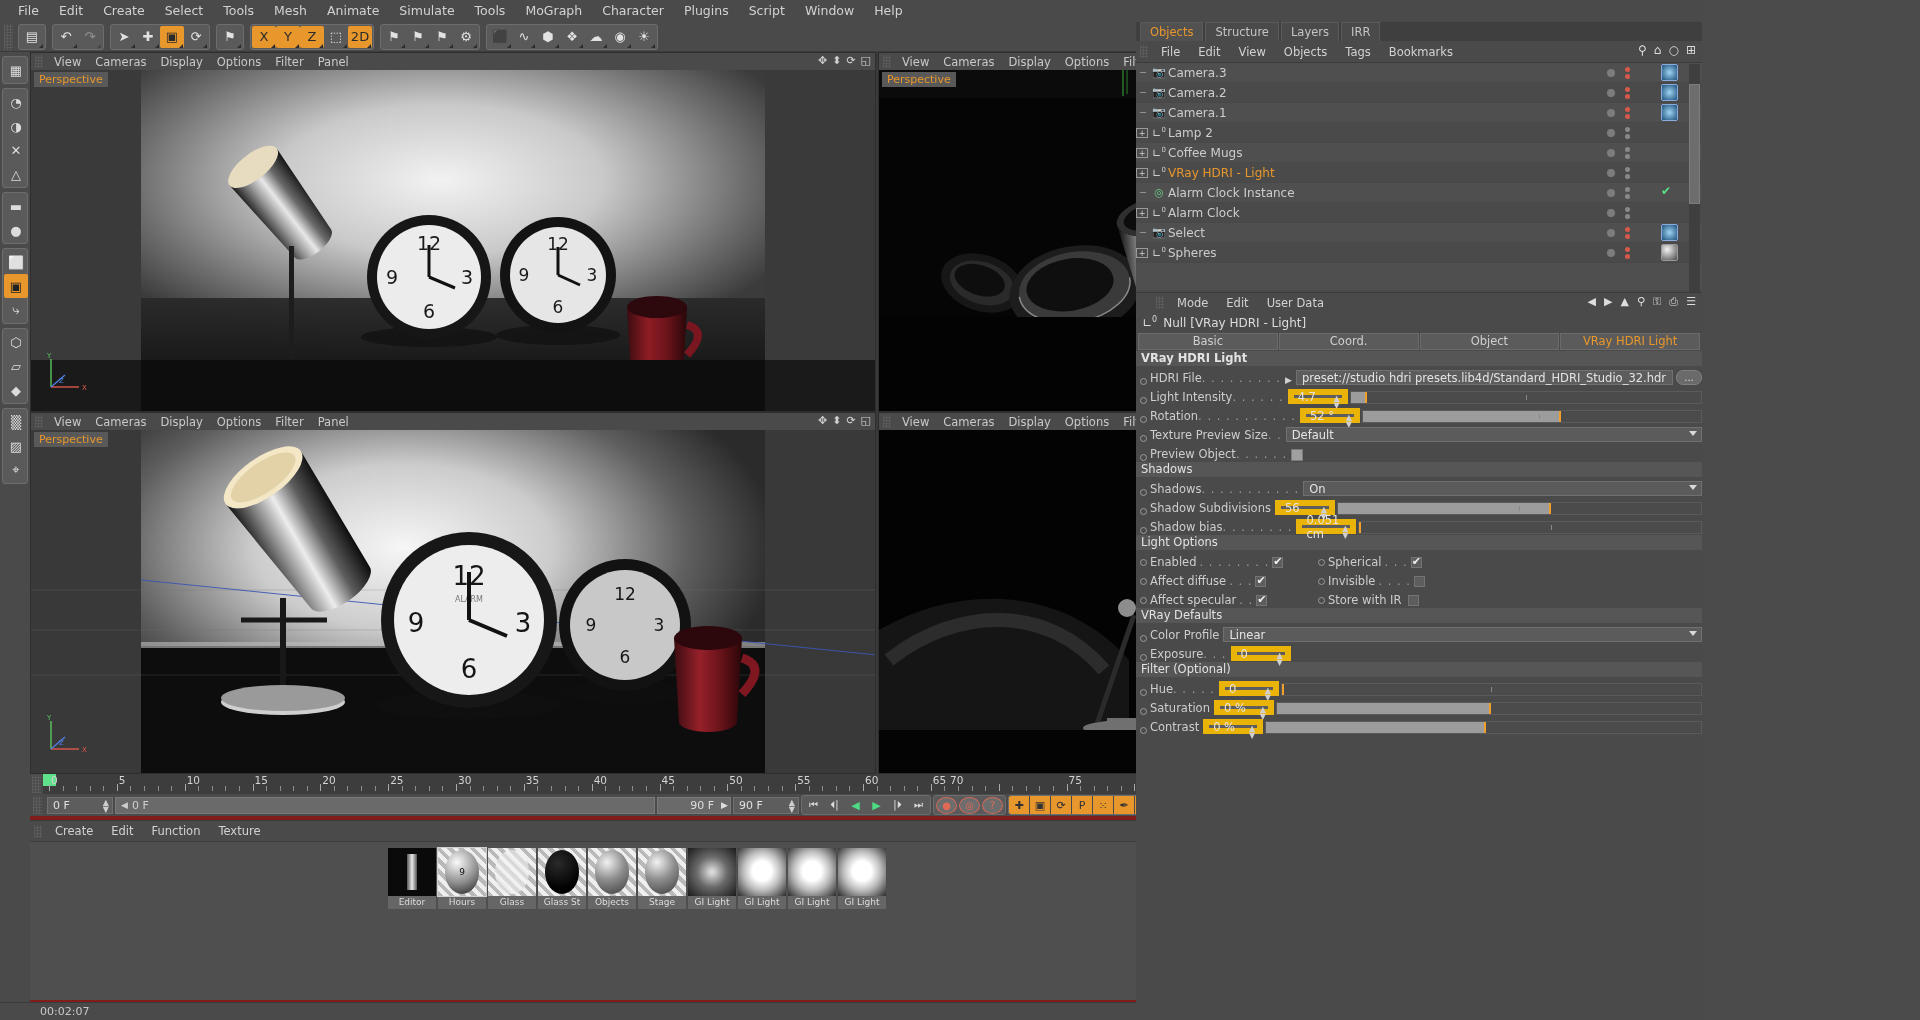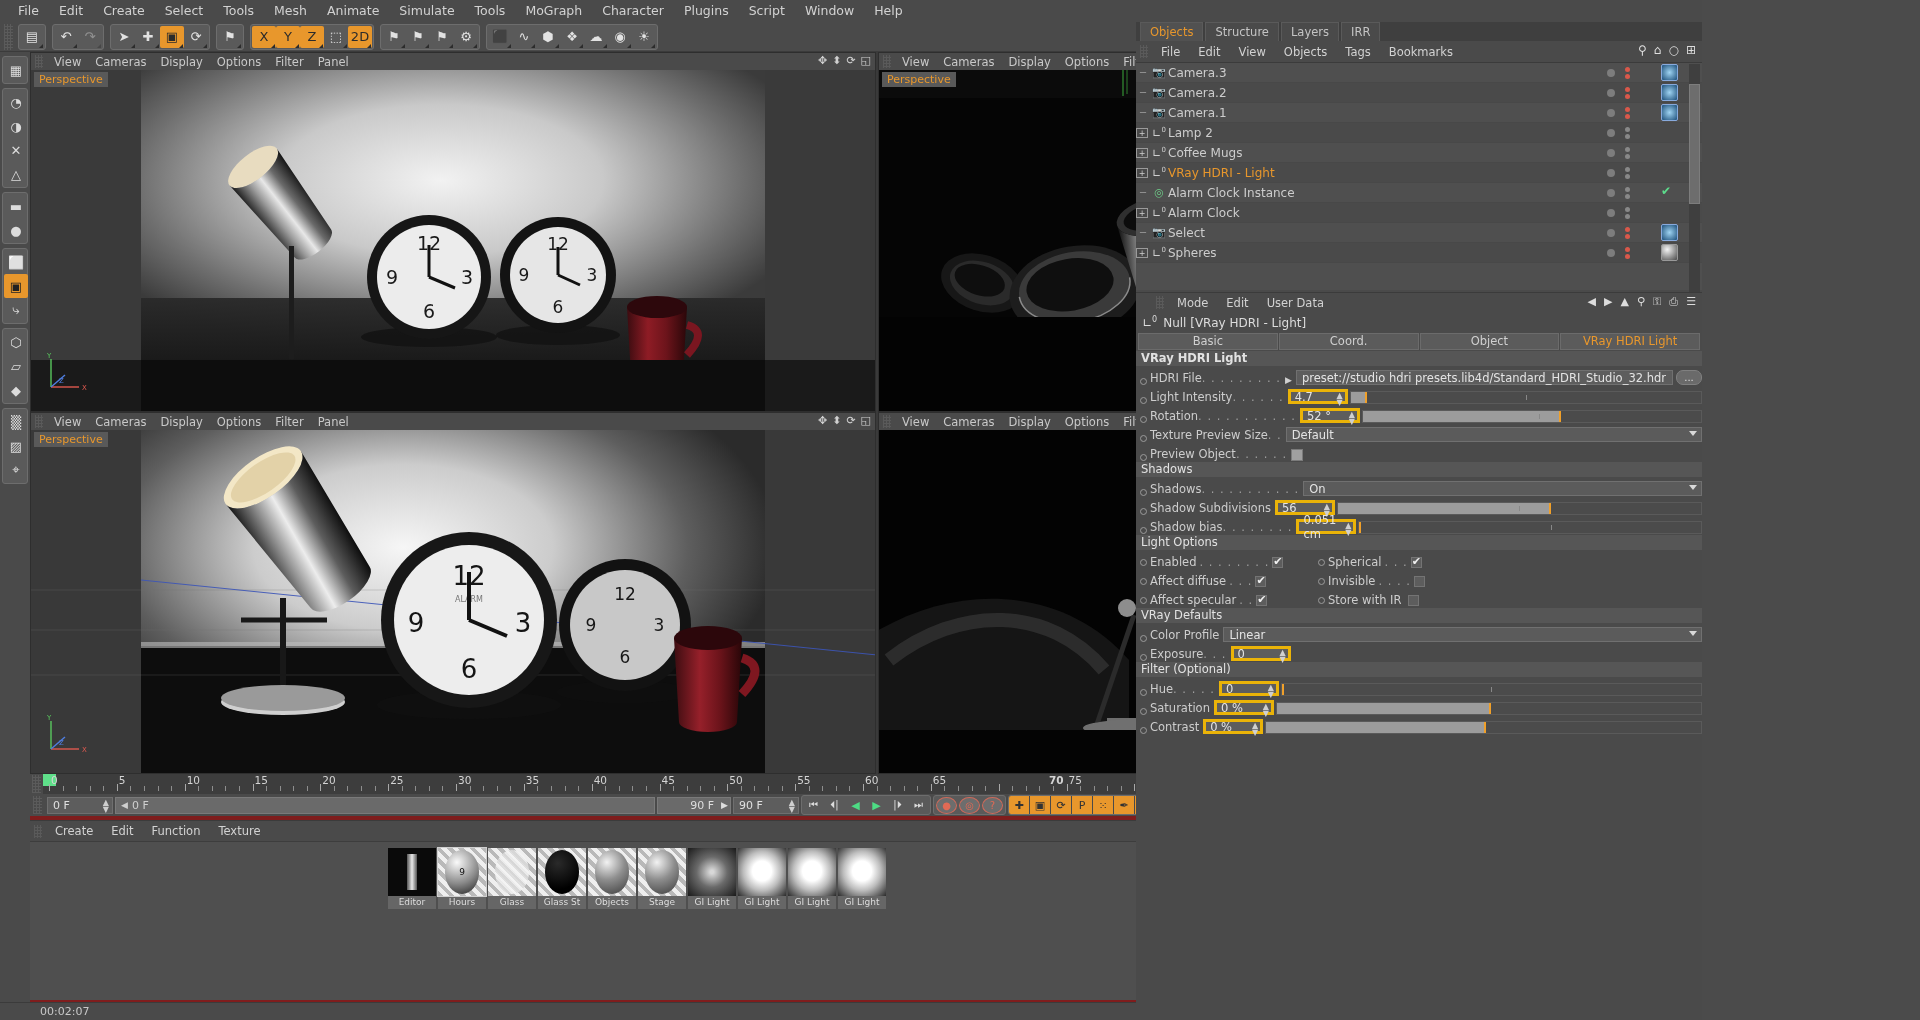--- a/index.html
+++ b/index.html
@@ -146,21 +146,21 @@
   .amtab { flex:1; text-align:center; font-size:11.5px; color:#d0d0d0; background:#5b5b5b;
            border:1px solid #6b6b6b; line-height:15px; }
   .amtab.act { background:#5b5b5b; color:#e8972c; }
   .sechdr { height:15px; background:#565656; font-size:11.5px; color:#e2e2e2; padding-left:5px;
             line-height:15px; font-weight:bold; margin-top:1px; }
   .sechdr.plain { font-weight:normal; }
   .prow { height:19px; display:flex; align-items:flex-end; padding-left:4px; }
   .pcirc { width:7px;height:7px; border:1px solid #9a9a9a; border-radius:50%; margin-right:3px; flex:none;}
   .plab { font-size:11.5px; color:#cdcdcd; white-space:nowrap; }
   .pdots { flex:none; font-size:11.5px; color:#9e9e9e; letter-spacing:1px; overflow:hidden; }
-  .pfield { height:15px; background:#5d5d5d; border:3px solid #eab308; display:flex; align-items:center;
+  .pfield { height:15px; background:#5d5d5d; border:6px solid #eab308; display:flex; align-items:center;
             padding-left:4px; font-size:11.5px; color:#e4e4e4; position:relative; }
   .pspin { position:absolute; right:2px; top:0; font-size:8px; line-height:7px; color:#d0d0d0; }
   .ptext { flex:1; height:15px; background:#5d5d5d; border:1px solid #707070; display:flex;
            align-items:center; padding-left:5px; font-size:11.5px; color:#e4e4e4; }
   .pslider { flex:1; height:13px; background:#4b4b4b; border:1px solid #5a5a5a; position:relative; margin-left:2px;}
   .pfill { position:absolute; left:0; top:0; bottom:0; background:#9c9c9c; }
   .pmark { position:absolute; top:0; bottom:0; width:2px; background:#f0a02a; }
   .pmid { position:absolute; top:3px; bottom:3px; width:1px; background:#888; }
   .pselect { flex:1; height:15px; background:#5b5b5b; border:1px solid #707070; display:flex;
              align-items:center; padding-left:5px; font-size:11.5px; color:#e4e4e4; position:relative; }
@@ -663,21 +663,21 @@
         <div class="tick" style="left: 847.133px;"></div>
         <div class="tick" style="left: 860.7px;"></div>
         <div class="tick" style="left: 874.267px;"></div>
         <div class="tickmaj" style="left: 887.833px;"></div>
         <div class="tlnum" style="left: 889.833px;">65</div>
         <div class="tick" style="left: 901.4px;"></div>
         <div class="tick" style="left: 914.967px;"></div>
         <div class="tick" style="left: 928.533px;"></div>
         <div class="tick" style="left: 942.1px;"></div>
         <div class="tickmaj" style="left: 955.667px;"></div>
-        <div class="tlnum" style="left: 1006px; font-weight: bold;">70</div>
+        <div class="tlnum" style="left: 907px;">70</div>
         <div class="tick" style="left: 969.233px;"></div>
         <div class="tick" style="left: 982.8px;"></div>
         <div class="tick" style="left: 996.367px;"></div>
         <div class="tick" style="left: 1009.93px;"></div>
         <div class="tickmaj" style="left: 1023.5px;"></div>
         <div class="tlnum" style="left: 1025.5px;">75</div>
         <div class="tick" style="left: 1037.07px;"></div>
         <div class="tick" style="left: 1050.63px;"></div>
         <div class="tick" style="left: 1064.2px;"></div>
         <div class="tick" style="left: 1077.77px;"></div>

